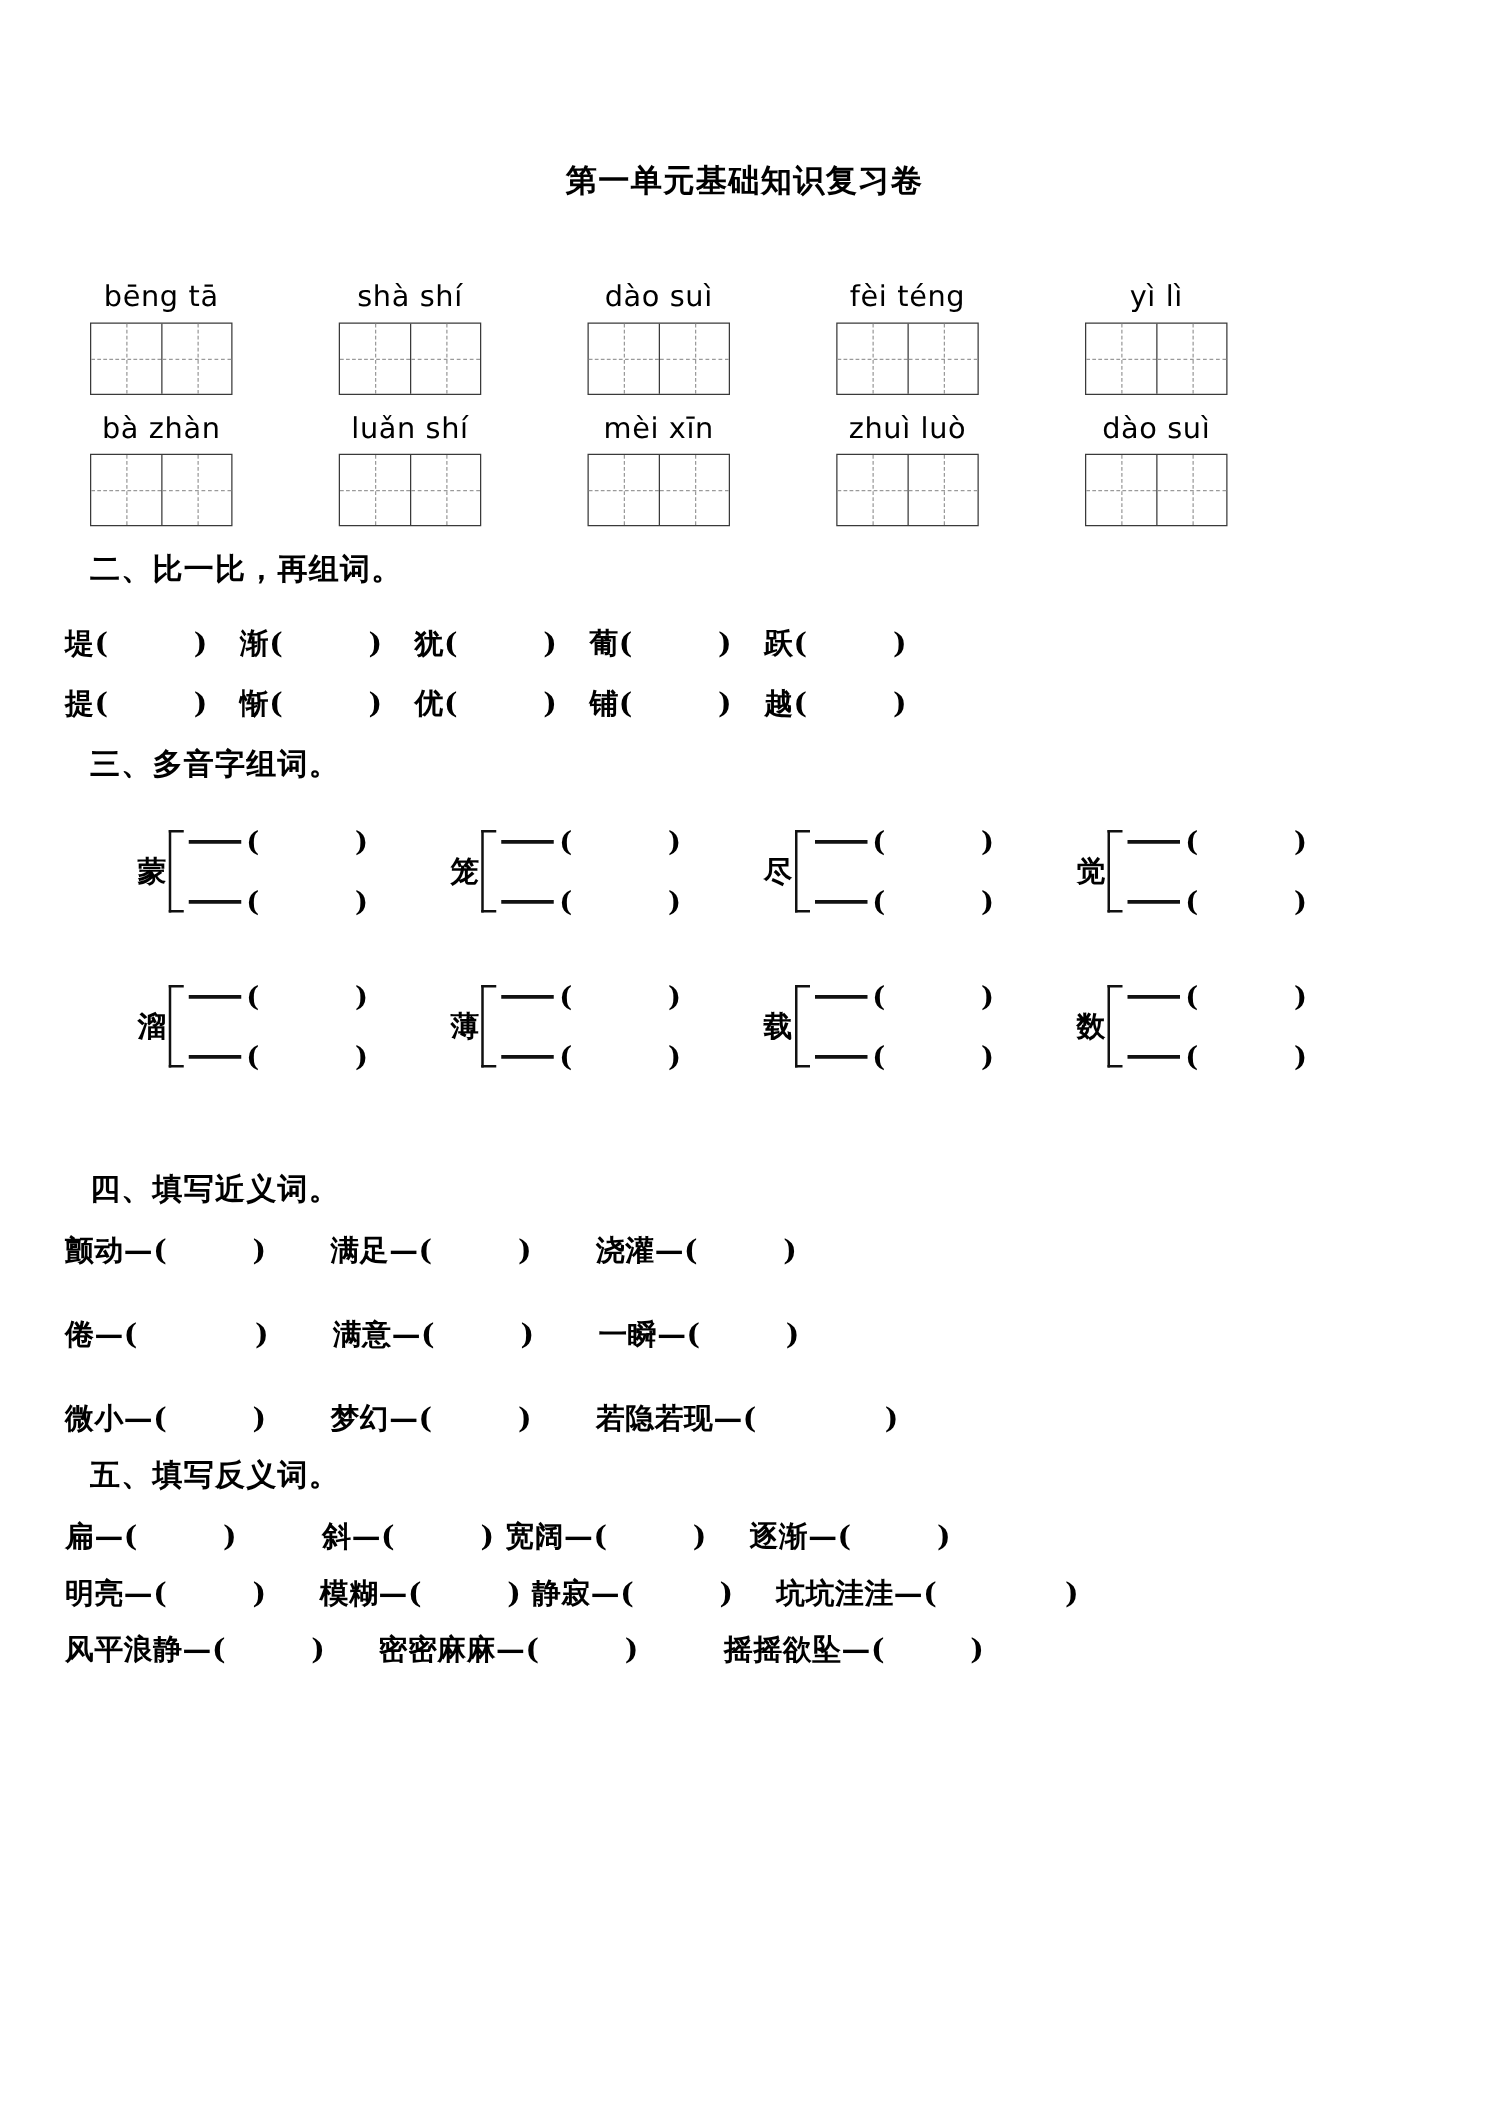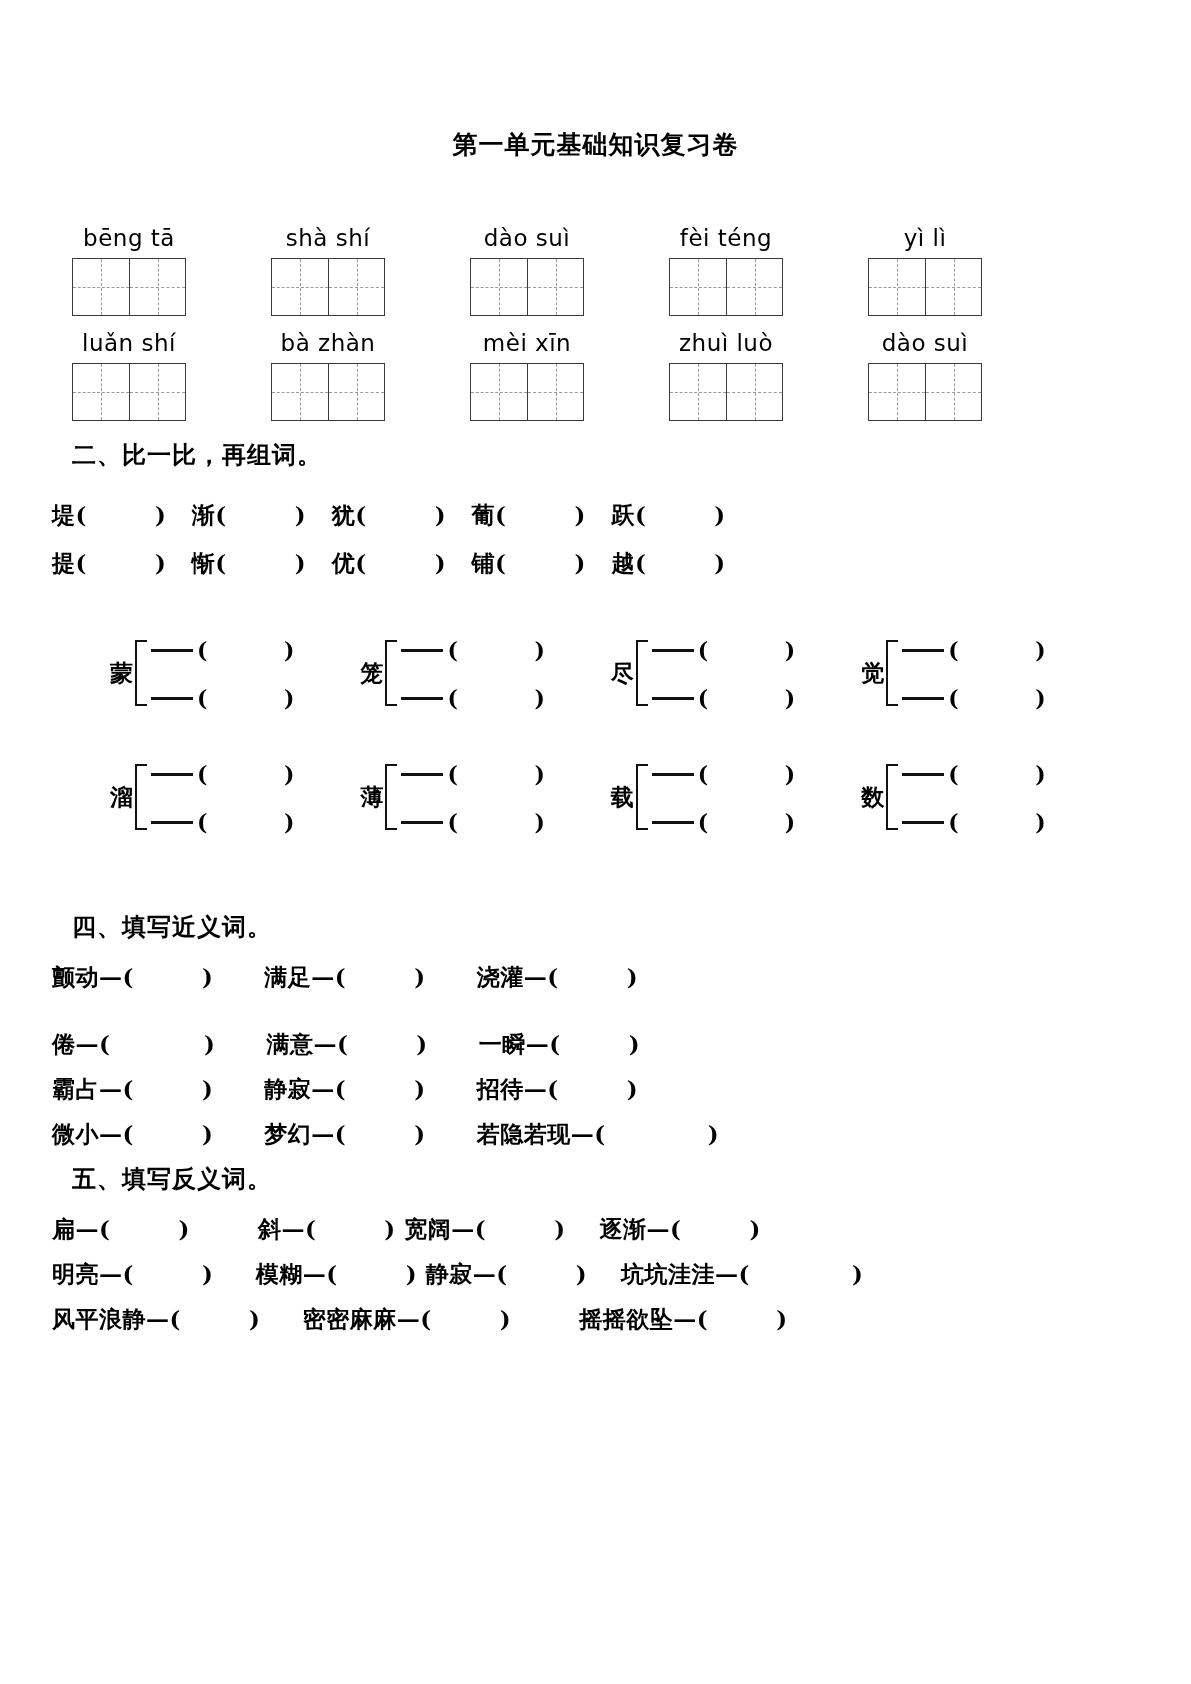--- a/index.html
+++ b/index.html
@@ -199,28 +199,28 @@
           <div class="tz-cell"></div>
           <div class="tz-cell"></div>
         </div>
       </div>
     </div>
 
     <div style="height:14px"></div>
 
     <div class="pinyin-row">
       <div class="pinyin-cellgroup" style="margin-right:85px">
+        <div class="pinyin-text">bà zhàn</div>
+        <div class="tianzige">
+          <div class="tz-cell"></div>
+          <div class="tz-cell"></div>
+        </div>
+      </div>
+      <div class="pinyin-cellgroup" style="margin-right:85px">
         <div class="pinyin-text">luǎn shí</div>
-        <div class="tianzige">
-          <div class="tz-cell"></div>
-          <div class="tz-cell"></div>
-        </div>
-      </div>
-      <div class="pinyin-cellgroup" style="margin-right:85px">
-        <div class="pinyin-text">bà zhàn</div>
         <div class="tianzige">
           <div class="tz-cell"></div>
           <div class="tz-cell"></div>
         </div>
       </div>
       <div class="pinyin-cellgroup" style="margin-right:85px">
         <div class="pinyin-text">mèi xīn</div>
         <div class="tianzige">
           <div class="tz-cell"></div>
           <div class="tz-cell"></div>
@@ -246,20 +246,21 @@
 
   <div style="height:22px"></div>
   <div class="section-heading">二、比一比，再组词。</div>
 
   <div style="height:36px"></div>
   <div class="ex-line">堤(        )   渐(        )   犹(        )   葡(        )   跃(        )</div>
   <div style="height:25px"></div>
   <div class="ex-line">提(        )   惭(        )   优(        )   铺(        )   越(        )</div>
 
   <div style="height:25px"></div>
+  <div class="section-heading">三、多音字组词。</div>
 
   <div style="height:36px"></div>
   <div class="duoyin-row">
 
     <div class="duoyin-item" style="margin-right:66px">
       <span class="duoyin-char">蒙</span>
       <span class="duoyin-brace"></span>
       <span class="duoyin-lines">
         <span class="duoyin-line"><i class="blank-seg"></i><span>(          )</span></span>
         <span class="duoyin-line"><i class="blank-seg"></i><span>(          )</span></span>
@@ -338,21 +339,20 @@
 
   <div style="height:80px"></div>
   <div class="section-heading">四、填写近义词。</div>
 
   <div style="height:26px"></div>
   <div class="ex-line">颤动—(        )      满足—(        )      浇灌—(        )</div>
   <div style="height:22px"></div>
   <div style="height:22px"></div>
   <div class="ex-line">倦—(           )      满意—(        )      一瞬—(        )</div>
   <div style="height:22px"></div>
-  <div class="ex-line">霸占—(        )      静寂—(        )      招待—(        )</div>
   <div style="height:22px"></div>
   <div class="ex-line">微小—(        )      梦幻—(        )      若隐若现—(            )</div>
 
   <div style="height:22px"></div>
   <div class="section-heading">五、填写反义词。</div>
 
   <div style="height:26px"></div>
   <div class="ex-line">扁—(        )        斜—(        ) 宽阔—(        )    逐渐—(        )</div>
   <div style="height:22px"></div>
   <div class="ex-line">明亮—(        )     模糊—(        ) 静寂—(        )    坑坑洼洼—(            )</div>

